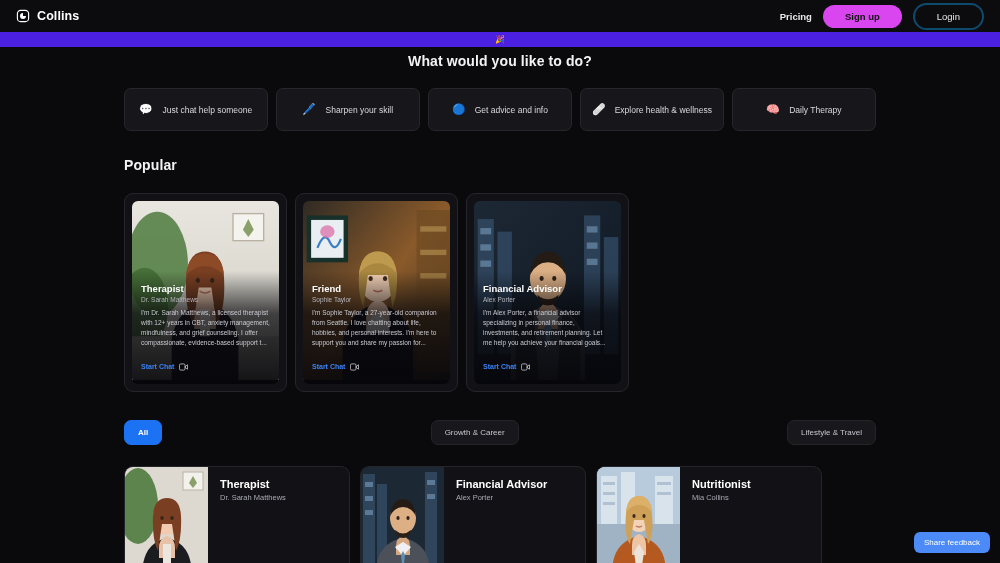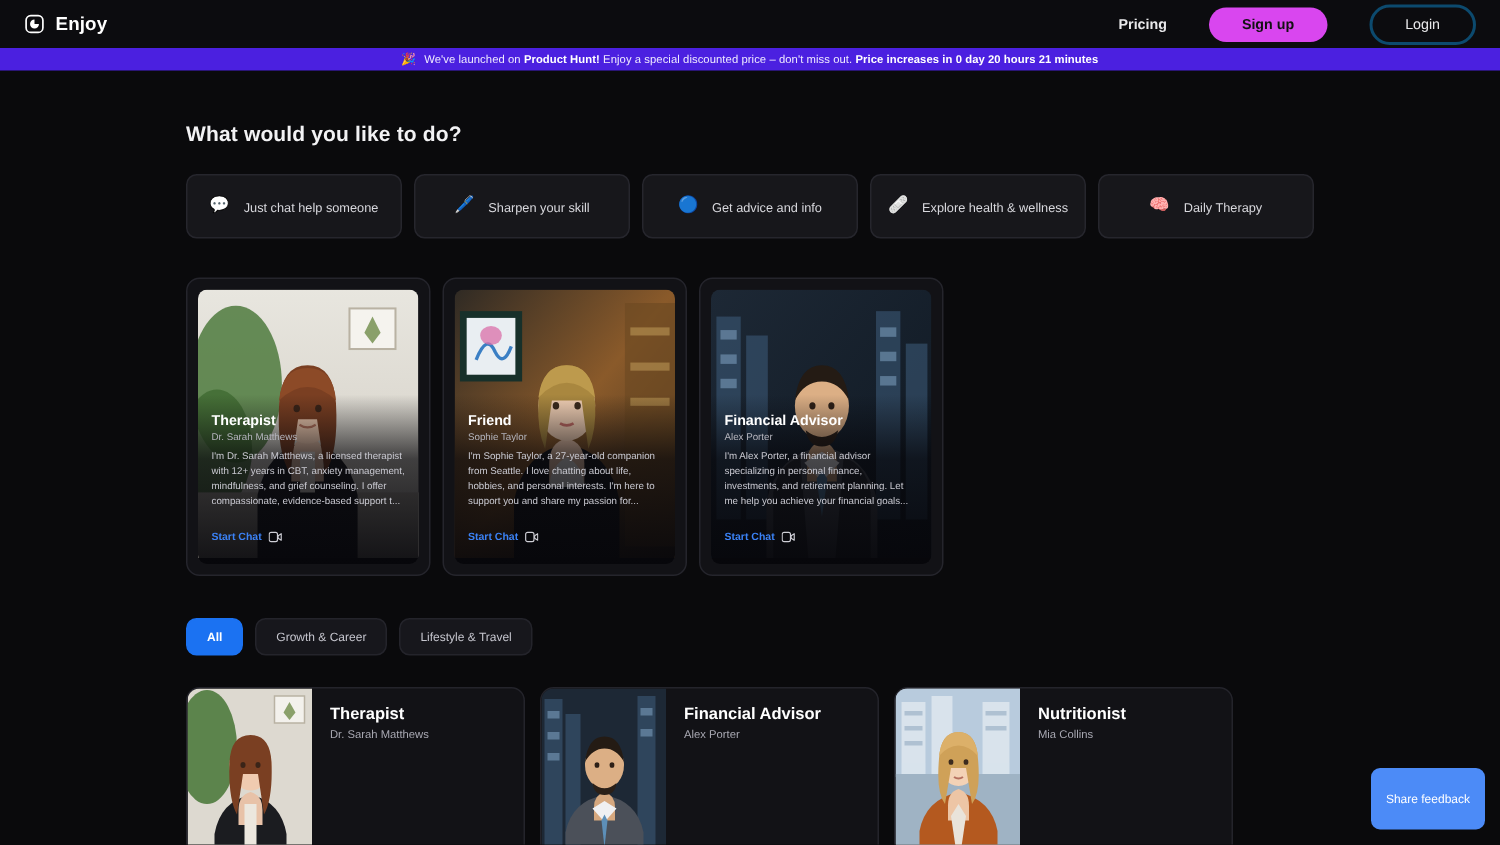--- a/index.html
+++ b/index.html
@@ -16,21 +16,21 @@
     height: 32px;
     background: #0c0c0f;
     display: flex; align-items: center;
     padding: 0 16px;
     position: relative;
   }
   .brand { display: flex; align-items: center; gap: 7px; }
   .brand-mark { width: 14px; height: 14px; display: block; }
   .brand-name { font-size: 12.5px; font-weight: 700; letter-spacing: .1px; color: #fff; }
   .nav-right {
-    margin-left: auto; display: flex; align-items: center; gap: 28px;
+    margin-left: auto; display: flex; align-items: center; gap: 11px;
   }
   .nav-link { font-size: 9.5px; color: #e8e8ea; font-weight: 600; }
   .btn-signup {
     background: #d946ef; color: #111;
     font-size: 9.5px; font-weight: 600;
     border-radius: 999px; padding: 6px 22px;
     border: none;
   }
   .btn-login {
     background: transparent; color: #e8e8ea;
@@ -53,21 +53,21 @@
   .banner b { color: #fff; font-weight: 700; }
 
   
   .page { padding: 0 124px; }
   .section-title {
     font-size: 14px; font-weight: 600; color: #f2f2f4;
     letter-spacing: .1px;
   }
 
   
-  .intent-wrap { margin-top: 34px; }
+  .intent-wrap { margin-top: 6px; text-align: center; }
   .intent-row { display: flex; gap: 8px; margin-top: 19px; }
   .intent-card {
     flex: 1 1 0;
     height: 43px;
     background: #17171b;
     border: 1px solid #26262d;
     border-radius: 7px;
     display: flex; align-items: center; justify-content: center;
     gap: 9px;
   }
@@ -99,21 +99,21 @@
     position: absolute; left: 9px; right: 9px; bottom: 9px;
   }
   .pop-title { font-size: 9.5px; font-weight: 600; color: #fff; }
   .pop-sub { font-size: 6.5px; color: #b4b4bc; margin-top: 2px; }
   .pop-desc { font-size: 6.5px; line-height: 1.55; color: #c9c9d1; margin-top: 5px; }
   .pop-cta { display: flex; align-items: center; gap: 5px; margin-top: 9px; }
   .pop-cta-text { font-size: 7px; color: #3b82f6; font-weight: 600; }
 
   
   .cat-wrap { margin-top: 28px; }
-  .chip-row { display: flex; gap: 8px; margin-top: 20px; }
+  .chip-row { display: flex; gap: 8px; margin-top: 20px; justify-content: space-between; }
   .chip {
     font-size: 8px; font-weight: 500;
     padding: 7px 13px; border-radius: 7px;
     background: #17171c; color: #c6c6ce;
     border: 1px solid #24242b;
   }
   .chip.active { background: #1b72f2; color: #fff; border-color: #1b72f2; font-weight: 600; }
 
   
   .persona-row { display: flex; gap: 10px; margin-top: 21px; }
@@ -127,48 +127,47 @@
   .persona-photo { width: 83px; flex: none; }
   .persona-body { padding: 11px 10px 0 12px; overflow: hidden; }
   .persona-name { font-size: 11px; font-weight: 600; color: #fff; }
   .persona-sub { font-size: 7.5px; color: #a9a9b3; margin-top: 3px; }
 
   
   .feedback {
     position: absolute; right: 10px; bottom: 10px;
     background: #4c8bf7; color: #fff;
     font-size: 8px; font-weight: 500;
-    padding: 16px 10px; border-radius: 6px;
+    padding: 6px 10px; border-radius: 6px;
     border: none;
     text-align: center;
   }
 </style>
 </head>
 <body>
 
 <div class="topnav">
   <div class="brand">
     <span class="brand-mark">
       <svg width="14" height="14" viewBox="0 0 16 16" fill="none">
         <rect x="1.6" y="1.6" width="12.8" height="12.8" rx="3.6" stroke="#ffffff" stroke-width="1.3"></rect>
         <path d="M8 4.6 A3.4 3.4 0 1 0 11.4 8 L8 8 Z" fill="#ffffff"></path>
       </svg>
     </span>
-    <span class="brand-name">Enjoy</span>
+    <span class="brand-name">Collins</span>
   </div>
   <div class="nav-right">
     <a class="nav-link">Pricing</a>
     <button class="btn-signup">Sign up</button>
     <button class="btn-login">Login</button>
   </div>
 </div>
 
 <div class="banner">
   <span class="emo">🎉</span>
-  <span><span>We've launched on </span><b>Product Hunt!</b><span> Enjoy a special discounted price – don't miss out. </span><b>Price increases in 0 day 20 hours 21 minutes</b></span>
 </div>
 
 <div class="page">
 
   <div class="intent-wrap">
     <div class="section-title">What would you like to do?</div>
     <div class="intent-row">
       <div class="intent-card">
         <span class="intent-emoji">💬</span>
         <span class="intent-label">Just chat help someone</span>
@@ -186,20 +185,21 @@
         <span class="intent-label">Explore health &amp; wellness</span>
       </div>
       <div class="intent-card">
         <span class="intent-emoji">🧠</span>
         <span class="intent-label">Daily Therapy</span>
       </div>
     </div>
   </div>
 
   <div class="popular-wrap">
+    <div class="section-title">Popular</div>
     <div class="popular-row">
 
       <div class="pop-card">
         <div class="pop-inner">
           <svg class="pop-photo" viewBox="0 0 163 199" preserveAspectRatio="xMidYMid slice">
             <defs>
                 <linearGradient id="bgA" x1="0" y1="0" x2="0" y2="1">
                   <stop offset="0" stop-color="#e8e6df"></stop>
                   <stop offset="1" stop-color="#cfcac0"></stop>
                 </linearGradient>

